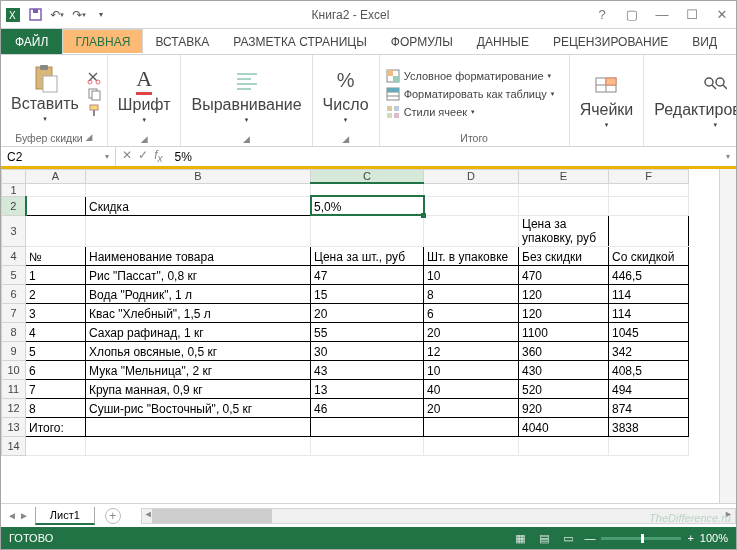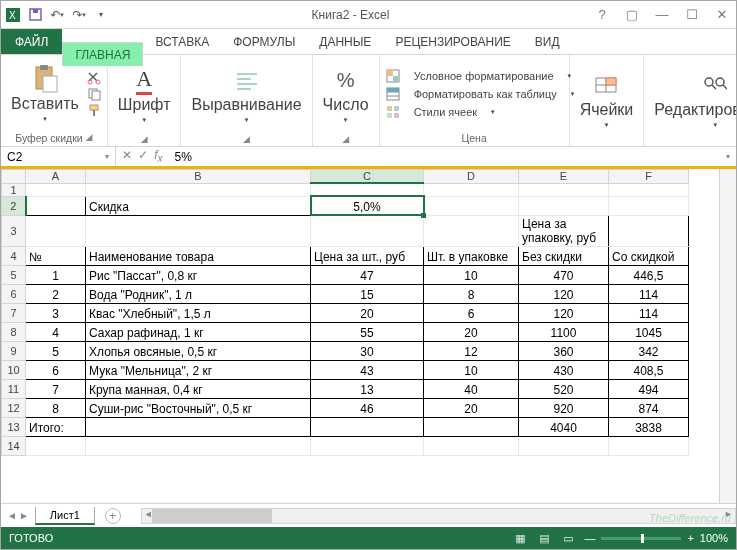--- a/index.html
+++ b/index.html
@@ -10,32 +10,32 @@
 .titlebar .qat { display: flex; gap: 6px; align-items: center; }
 .titlebar .qat .ic { width: 16px; height: 16px; display: flex; align-items: center; justify-content: center; font-size: 12px; color: #555; }
 .titlebar .title { flex: 1; text-align: center; font-size: 12px; color: #555; }
 .titlebar .wincontrols { display: flex; gap: 10px; }
 .titlebar .wincontrols div { width: 20px; text-align: center; color: #777; font-size: 13px; }
 
 
 .ribbontabs { display: flex; background: #fff; height: 26px; font-size: 12px; align-items: stretch; border-bottom: 1px solid #d4d4d4; }
 .filetab { background: #217346; color: #fff; padding: 4px 14px; display: flex; align-items: center; }
 .rtab { padding: 4px 12px; color: #444; display: flex; align-items: center; cursor: pointer; }
-.rtab.active { border: 1px solid #d4d4d4; border-bottom: 1px solid #fff; background: #86efac; color: #217346; position: relative; top: 13px; }
+.rtab.active { border: 1px solid #d4d4d4; border-bottom: 1px solid #fff; background: #fdba74; color: #217346; position: relative; top: 0; }
 
 
 .ribbon { background: #fff; height: 92px; border-bottom: 1px solid #d4d4d4; display: flex; font-size: 11px; color: #444; }
 .group { border-right: 1px solid #e1e1e1; padding: 2px 6px; display: flex; flex-direction: column; }
 .group .gbody { flex: 1; display: flex; align-items: center; gap: 4px; }
 .group .glabel { text-align: center; font-size: 10.5px; color: #666; padding-top: 1px; display: flex; justify-content: center; gap: 3px; }
 .bigbtn { display: flex; flex-direction: column; align-items: center; gap: 2px; padding: 2px 4px; cursor: pointer; }
 .bigbtn .bicon { width: 28px; height: 28px; display: flex; align-items: center; justify-content: center; }
 .bigbtn .blabel { font-size: 16px; }
 .smallrow { display: flex; flex-direction: column; gap: 2px; }
-.smallrow .sitem { font-size: 11px; display: flex; align-items: center; gap: 14px; white-space: nowrap; }
+.smallrow .sitem { font-size: 11px; display: flex; align-items: center; gap: 4px; white-space: nowrap; }
 .dialog-launcher { font-size: 9px; color: #888; }
 
 
 .fbar { height: 22px; border-bottom: 3px solid #eab308; display: flex; align-items: center; font-size: 12px; }
 .namebox { width: 115px; border-right: 1px solid #d4d4d4; padding: 0 6px; display: flex; align-items: center; justify-content: space-between; height: 100%; }
 .fbar .fxbtns { display: flex; gap: 6px; padding: 0 6px; color: #888; }
 .fbar .fxval { flex: 1; padding: 0 6px; }
 
 
 .sheet-wrap { flex: 1; display: flex; overflow: hidden; }
@@ -50,21 +50,21 @@
 .rowhdr { width: 24px; }
 
 .col-sel { background: #d6e9d8 !important; color: #217346; border-bottom: 2px solid #217346 !important; }
 .row-sel { background: #d6e9d8 !important; color: #217346; border-right: 2px solid #217346 !important; }
 
 
 .bt { border-top: 1px solid #000 !important; }
 .bl { border-left: 1px solid #000 !important; }
 .br { border-right: 1px solid #000 !important; }
 .ba { border: 1px solid #000 !important; }
-.ar { text-align: center; }
+.ar { text-align: left; }
 .al { text-align: left; }
 
 .activecell { outline: 2px solid #217346; outline-offset: -1px; position: relative; }
 .activecell::after { content: ''; position: absolute; right: -3px; bottom: -3px; width: 5px; height: 5px; background: #217346; }
 
 .vscroll { width: 17px; background: #f4f4f4; border-left: 1px solid #d4d4d4; }
 
 
 .sheettabs { height: 24px; border-top: 1px solid #d4d4d4; display: flex; align-items: center; font-size: 11px; }
 .sheettabs .nav { display: flex; gap: 2px; padding: 0 6px; color: #888; font-size: 10px; }
@@ -113,20 +113,21 @@
     <div>—</div>
     <div>☐</div>
     <div>✕</div>
   </div>
 </div>
 
 <div class="ribbontabs">
   <div class="filetab">ФАЙЛ</div>
   <div class="rtab active">ГЛАВНАЯ</div>
   <div class="rtab">ВСТАВКА</div>
+  <div class="rtab">РАЗМЕТКА СТРАНИЦЫ</div>
   <div class="rtab">ФОРМУЛЫ</div>
   <div class="rtab">ДАННЫЕ</div>
   <div class="rtab">РЕЦЕНЗИРОВАНИЕ</div>
   <div class="rtab">ВИД</div>
 </div>
 
 <div class="ribbon">
   <div class="group">
     <div class="gbody">
       <div class="bigbtn">
@@ -246,21 +247,21 @@
               <rect x="8" y="1" width="5" height="5" fill="#bcd"></rect>
               <rect x="1" y="8" width="5" height="5" fill="#cdb"></rect>
               <rect x="8" y="8" width="5" height="5" fill="#dbc"></rect>
             </svg>
             <span>Стили ячеек</span> 
             <span style="font-size:7px">▾</span>
           </div>
       </div>
     </div>
     <div class="glabel">
-        <span>Цена</span>
+        <span>Итого</span>
       </div>
   </div>
 
   <div class="group">
     <div class="gbody">
       <div class="bigbtn">
         <div class="bicon">
             <svg width="24" height="22">
               <rect x="2" y="4" width="20" height="14" fill="#fff" stroke="#888"></rect>
               <line x1="2" y1="11" x2="22" y2="11" stroke="#888"></line>
@@ -416,21 +417,21 @@
             <td class="ba ar">6</td>
             <td class="ba al">Мука "Мельница", 2 кг</td>
             <td class="ba ar">43</td>
             <td class="ba ar">10</td>
             <td class="ba ar">430</td>
             <td class="ba ar">408,5</td>
           </tr>
       <tr>
             <th class="rowh">11</th>
             <td class="ba ar">7</td>
-            <td class="ba al">Крупа манная, 0,4 кг</td>
+            <td class="ba al">Крупа манная, 0,9 кг</td>
             <td class="ba ar">13</td>
             <td class="ba ar">40</td>
             <td class="ba ar">520</td>
             <td class="ba ar">494</td>
           </tr>
       <tr>
             <th class="rowh">12</th>
             <td class="ba ar">8</td>
             <td class="ba al">Суши-рис "Восточный", 0,5 кг</td>
             <td class="ba ar">46</td>

